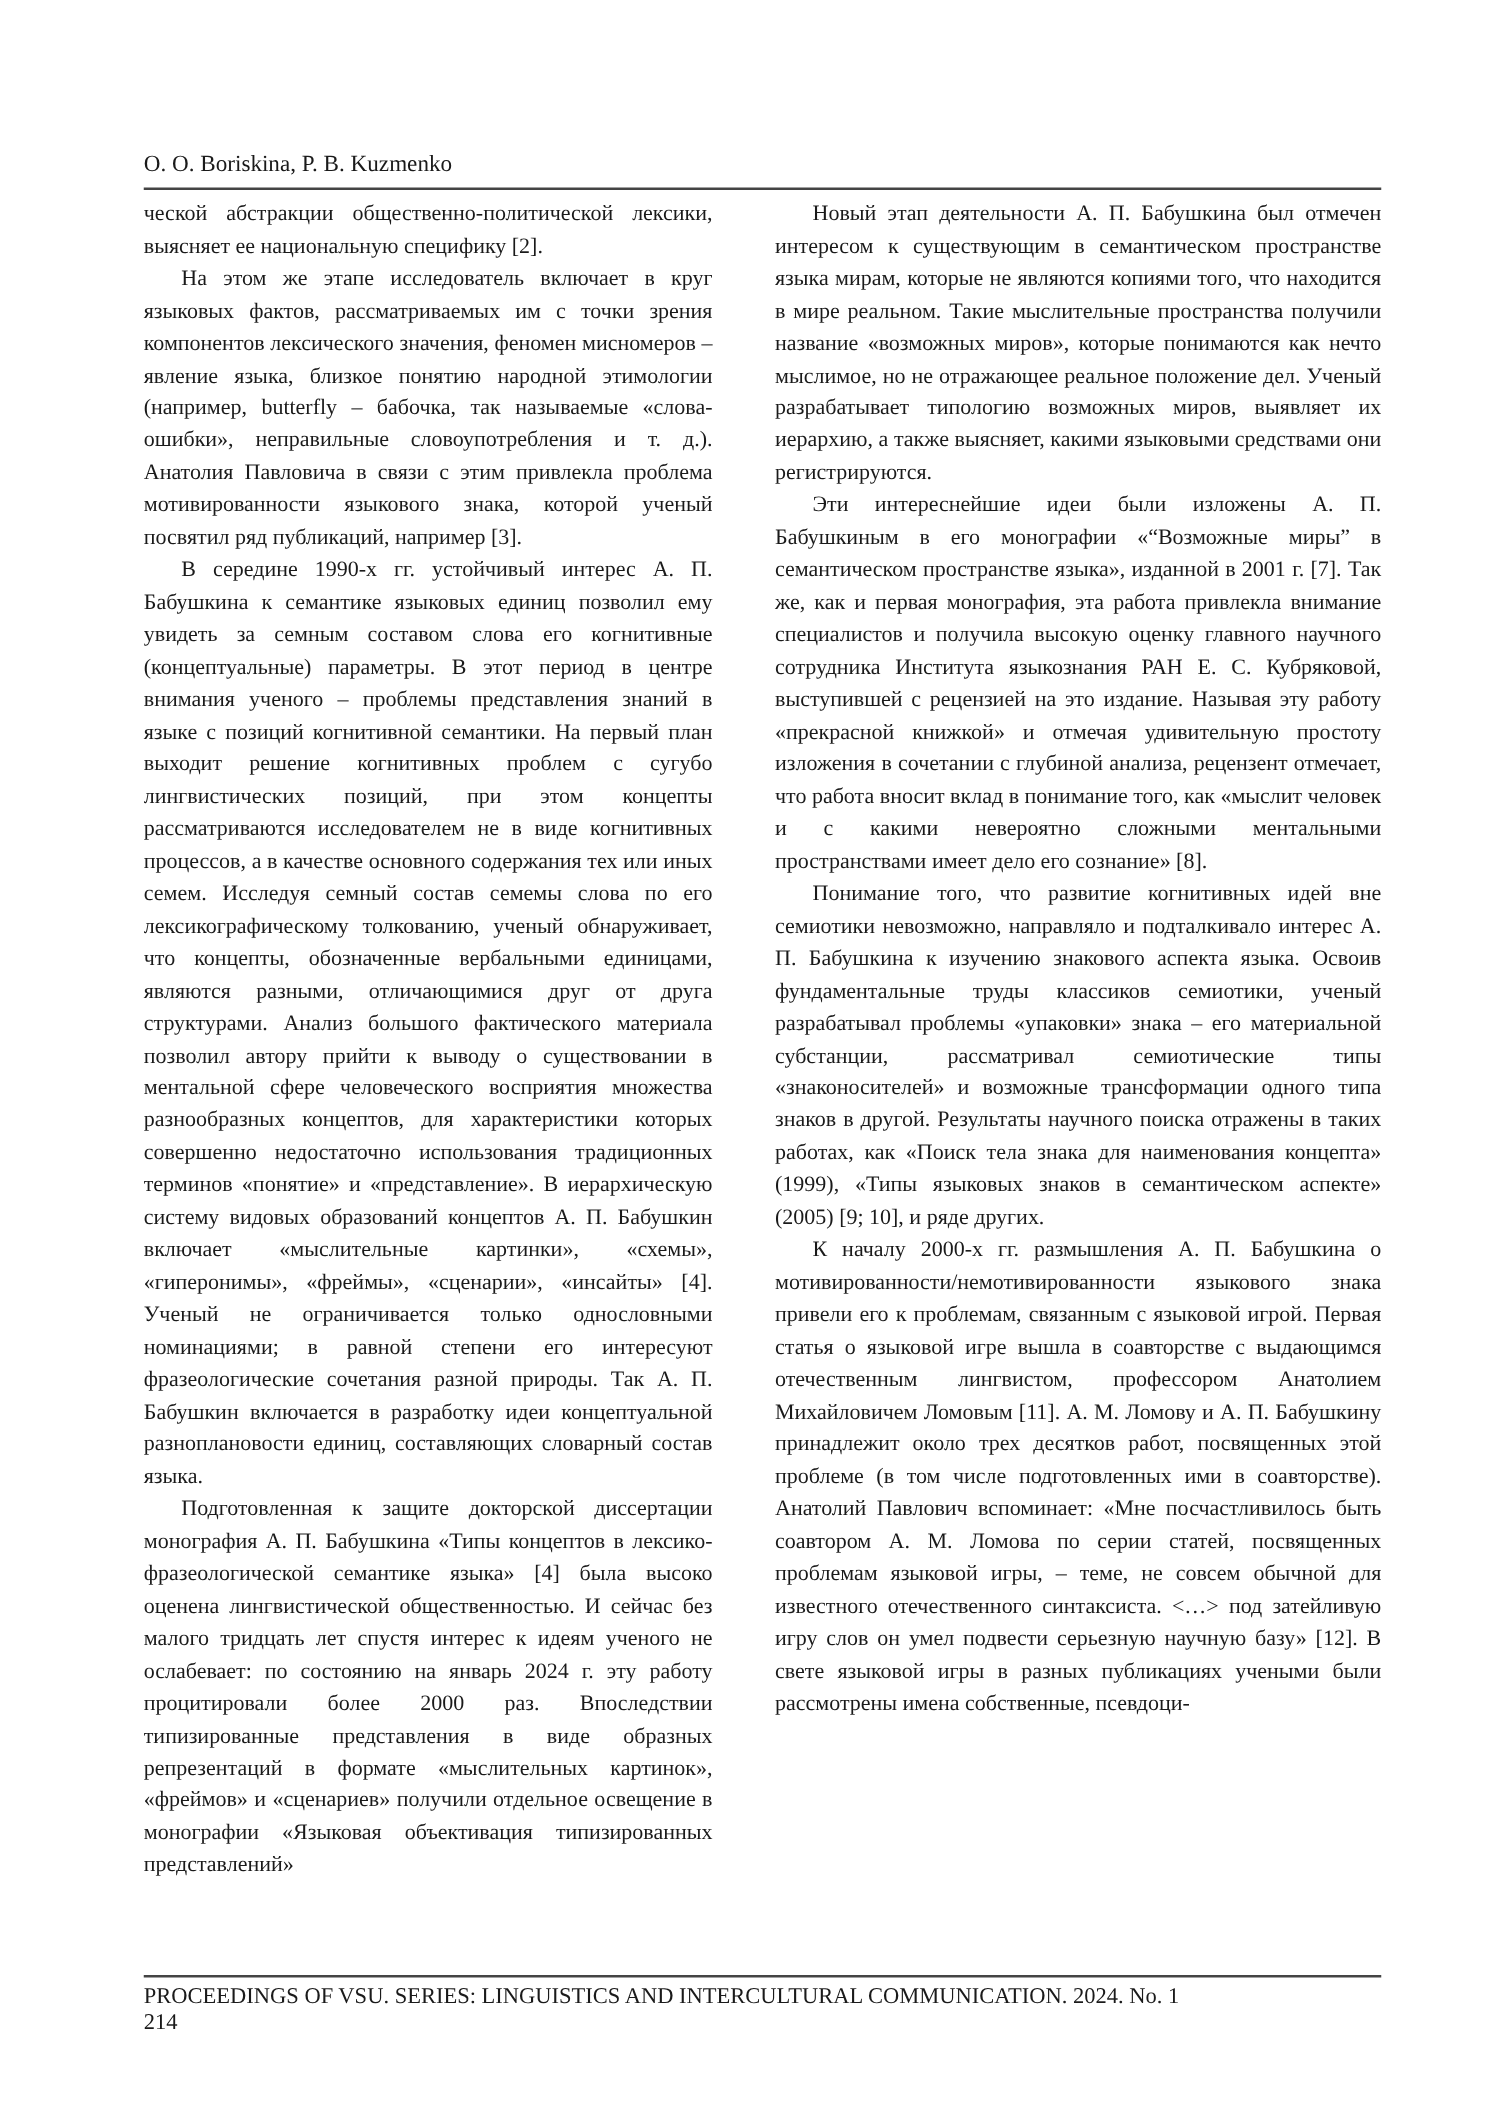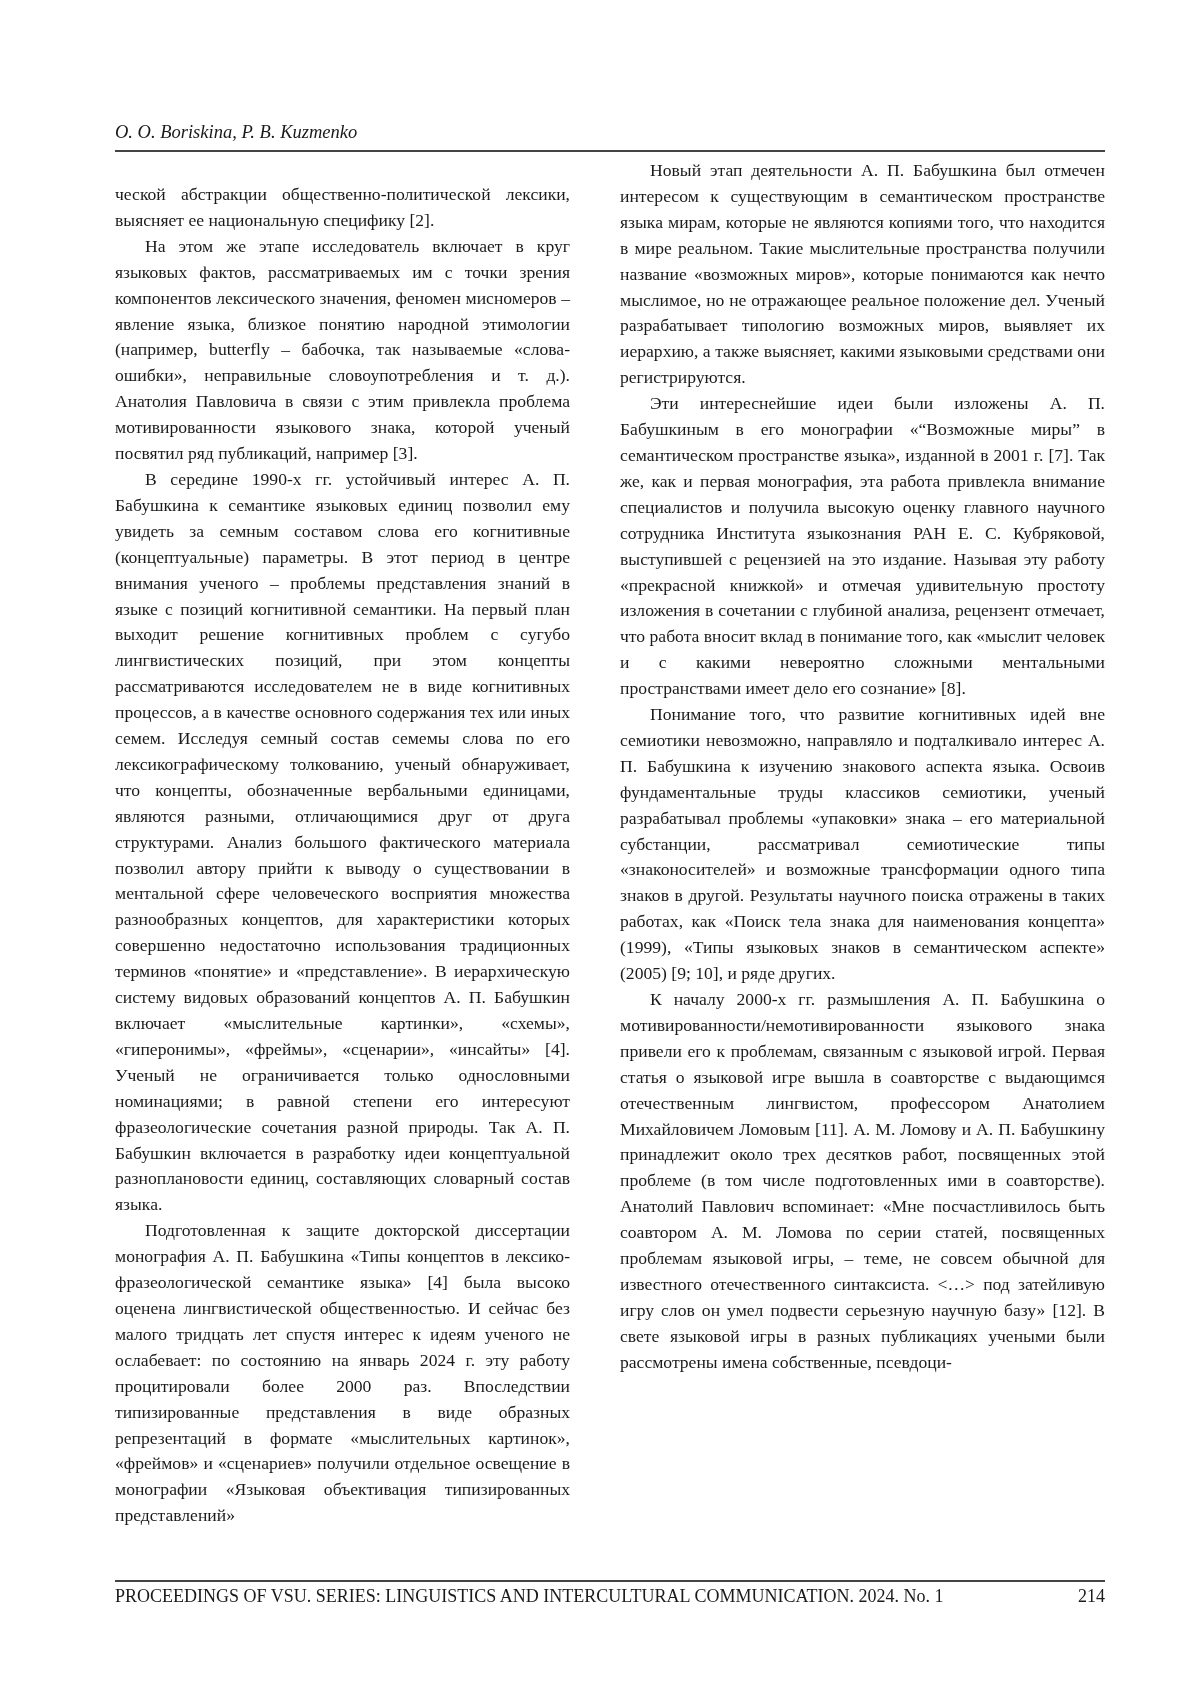--- a/index.html
+++ b/index.html
@@ -1,25 +1,25 @@
 <!DOCTYPE html>
 <html><head>
 <meta charset="utf-8">
 <style>
   html, body { margin: 0; padding: 0; background: #ffffff; }
   body { width: 1200px; height: 1697px; position: relative; overflow: hidden; font-family: "Liberation Serif", serif; color: #1a1a1a; }
-  .header { position: absolute; left: 115px; right: 95px; top: 122px; display: flex; justify-content: space-between; font-style: italic; font-size: 18.5px; }
+  .header { position: absolute; left: 115px; right: 95px; top: 122px; display: flex; justify-content: space-between; font-size: 18.5px; }
   .header-rule { position: absolute; left: 115px; right: 95px; top: 150px; border-top: 2px solid #444; }
   .col { position: absolute; top: 158px; width: 455px; font-size: 17.6px; line-height: 25.9px; text-align: justify; hyphens: manual; }
   .col.left { left: 115px; }
   .col.right { left: 620px; width: 485px; }
   .col p { margin: 0; text-indent: 30px; }
-  .col p.cont { text-indent: 0; margin-top: 24px; }
+  .col p.cont { text-indent: 0; }
   .footer-rule { position: absolute; left: 115px; right: 95px; top: 1580px; border-top: 2px solid #444; }
-  .footer { position: absolute; left: 115px; right: 95px; top: 1586px; display: flex; justify-content: space-between; font-size: 18px; }
+  .footer { position: absolute; left: 115px; right: 95px; top: 1586px; display: flex; justify-content: space-between; font-size: 18px; flex-direction: column; }
 </style>
 </head>
 <body>
 
 <div class="header">
   <span>O. O. Boriskina, P. B. Kuzmenko</span>
 </div>
 <div class="header-rule"></div>
 
 <div class="col left">

